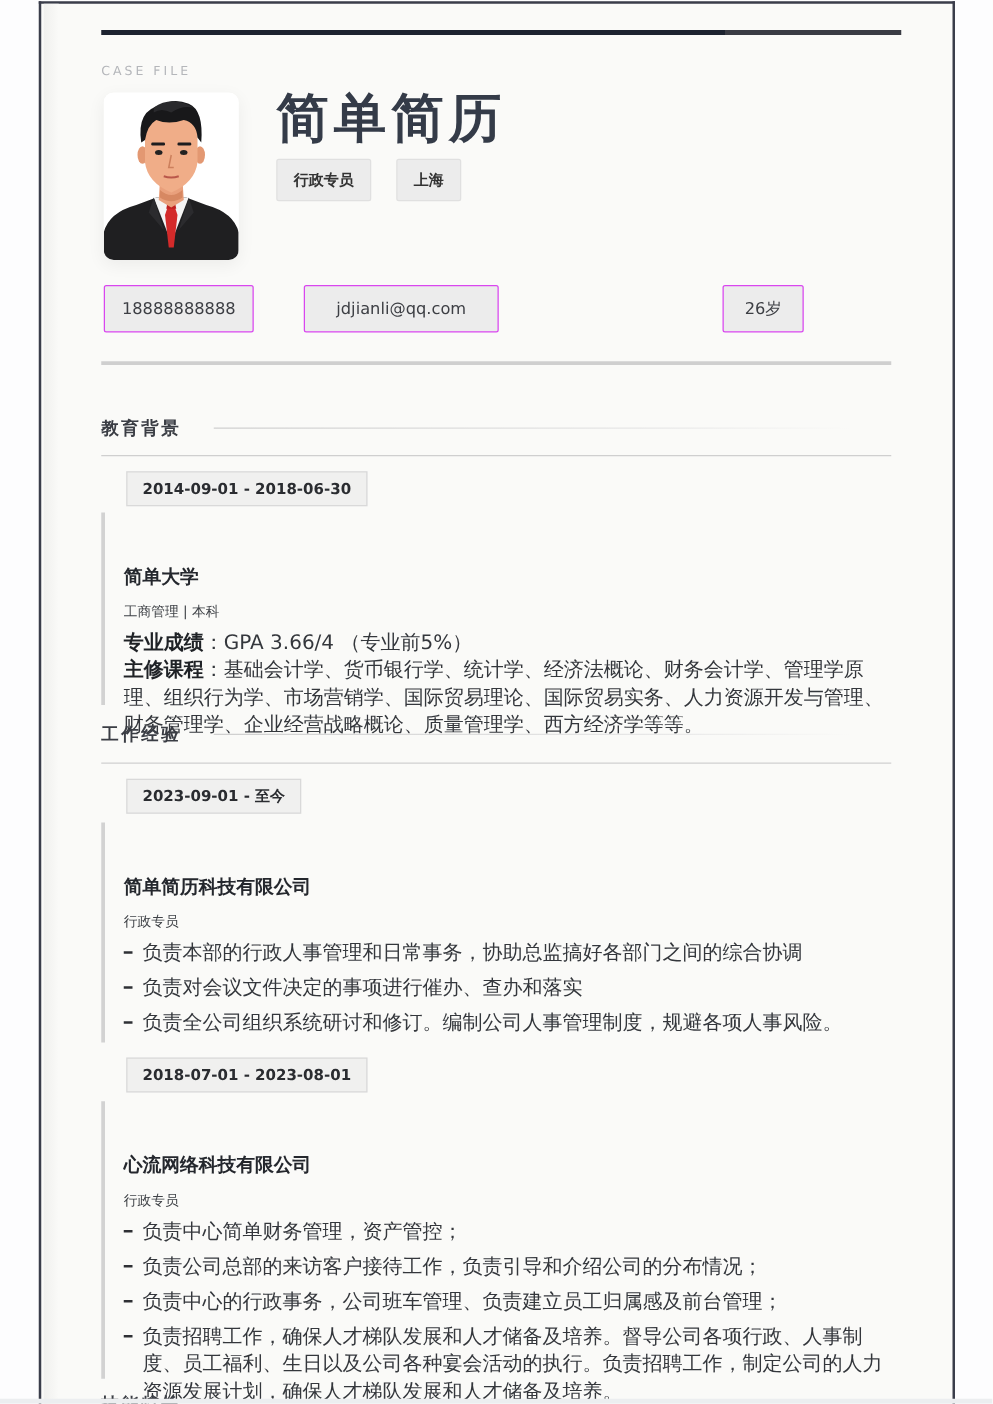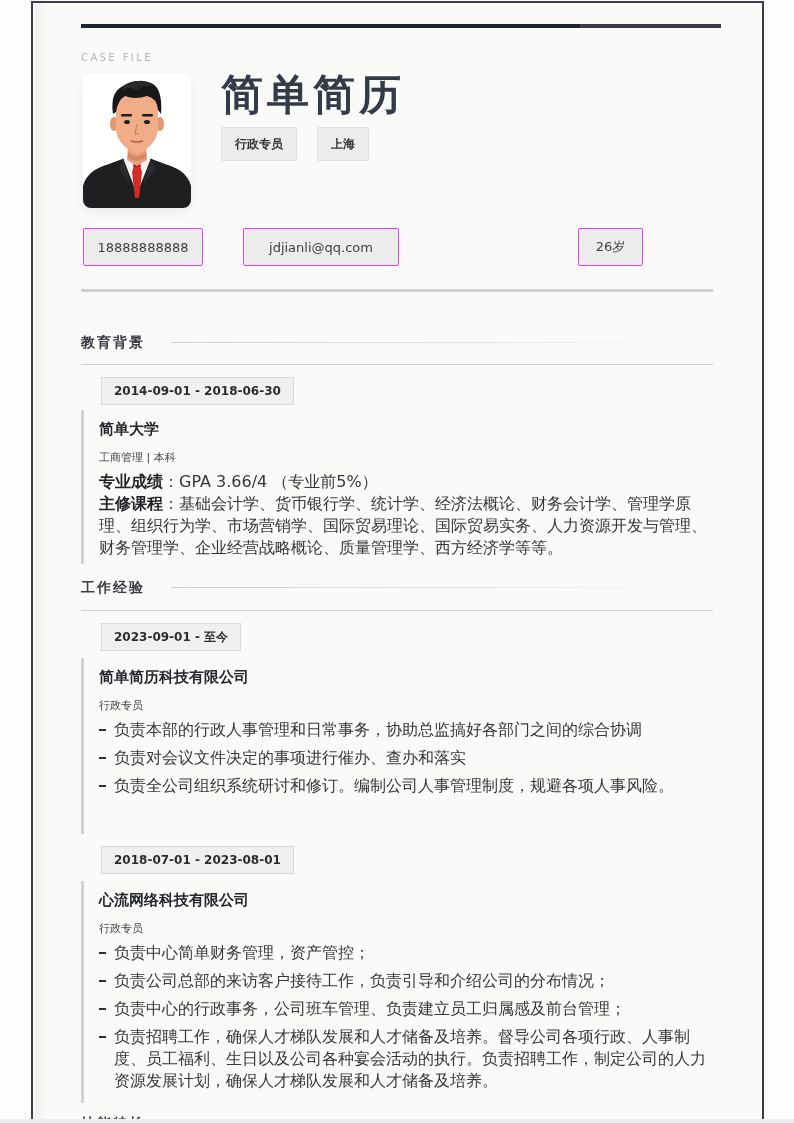--- a/index.html
+++ b/index.html
@@ -43,21 +43,21 @@
 
   .sec-title { position: absolute; left: 0; font-size: 14px; font-weight: bold; letter-spacing: 2px; color: #3a3d44; }
   .sec-line-fade { position: absolute; left: 90px; height: 1px;
     background: linear-gradient(to right, #cfcfcf, #e8e8e8 70%, rgba(250,250,248,0)); width: 510px; }
   .sec-line { position: absolute; left: 0; width: 632px; height: 1px; background: #cfcfcf; }
 
   .date { position: absolute; left: 0; height: 28px; padding: 0 12px; background: #f0f0ef; border: 1px solid #d9d9d9;
     font-size: 12px; font-weight: bold; color: #2a2c30; display: flex; align-items: center; font-family: "DejaVu Sans", sans-serif; margin-left: 20px; }
 
   .entry { position: absolute; left: 0; width: 632px; border-left: 3px solid #d2d2d2; padding-left: 15px; }
-  .entry-title { font-family: "DejaVu Serif", "Liberation Serif", serif; font-size: 15px; font-weight: bold; color: #24272d; }
+  .entry-title { font-family: "DejaVu Serif", "Liberation Serif", serif; font-size: 15px; font-weight: bold; color: #24272d; margin-top: 32px; }
   .entry-sub { font-size: 11px; color: #3f4247; margin-top: 11px; }
   .entry-text { font-size: 16px; color: #34373c; line-height: 22px; }
   .entry-text b { font-weight: bold; color: #1f2226; }
 
   .bullets { list-style: none; margin-top: 6px; }
   .bullets li { position: relative; padding-left: 15px; font-size: 16px; color: #34373c; line-height: 22px; margin-bottom: 6px; }
   .bullets li .dash { position: absolute; left: 0; top: 10px; width: 7px; height: 2px; background: #2e3035; }
 
   .cut-title { position: absolute; left: 0; top: 1112px; font-size: 14px; font-weight: bold; letter-spacing: 2px; color: #3a3d44; }
   .bottom-fade { position: absolute; left: 0; top: 1119px; width: 794px; height: 4px; background: #eceef0; }

